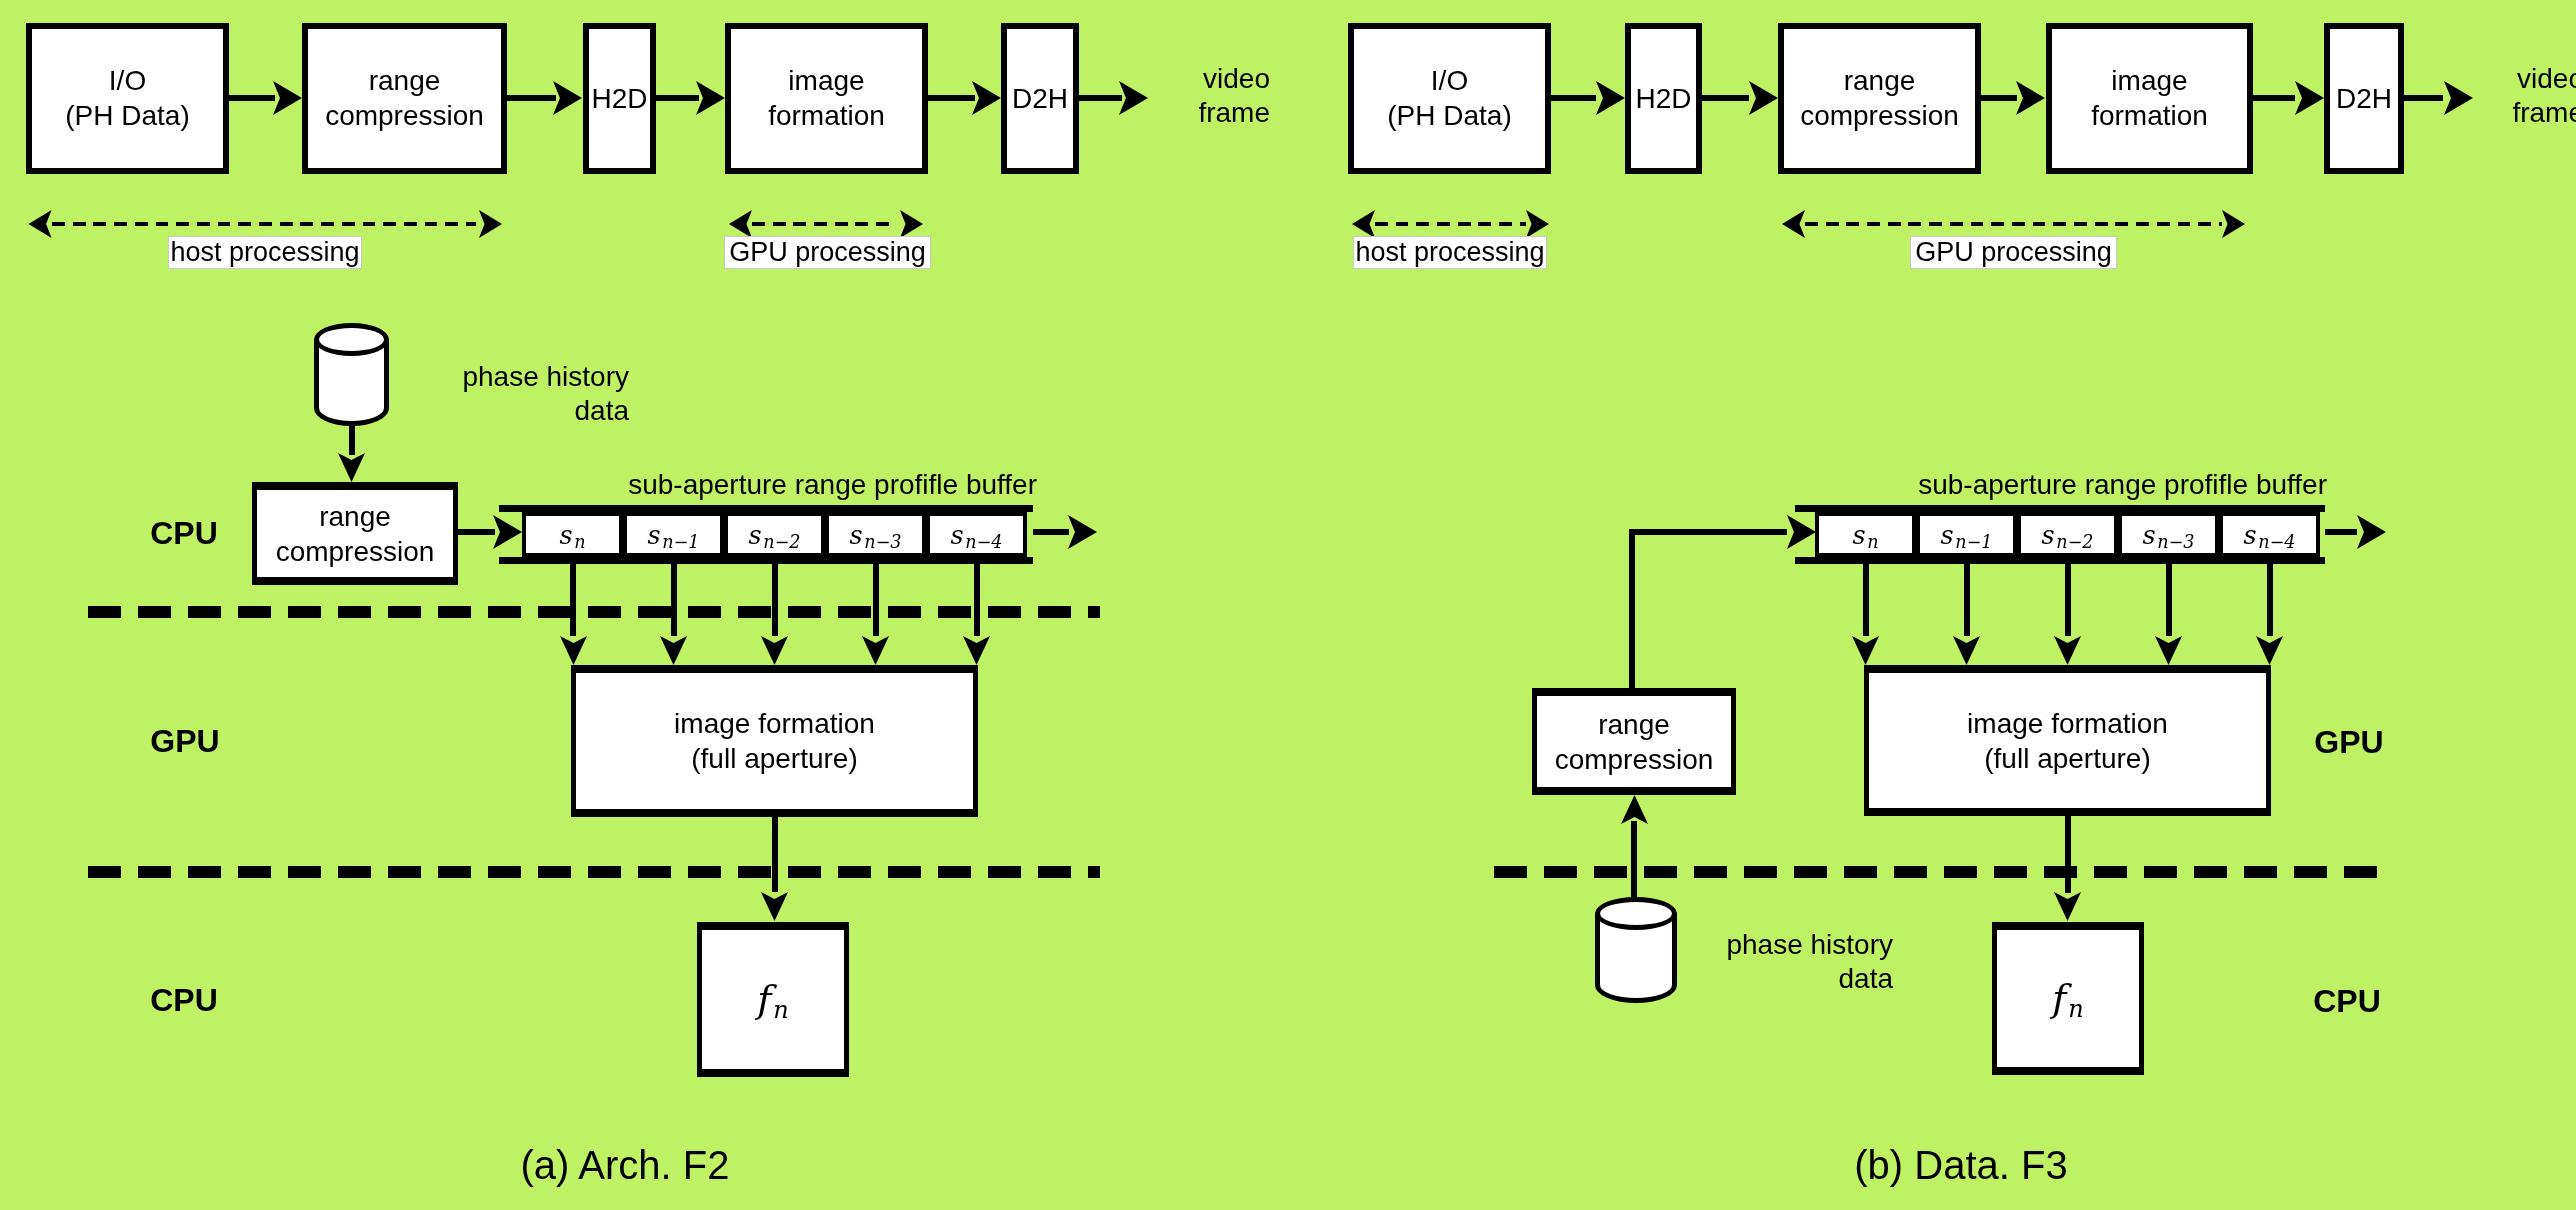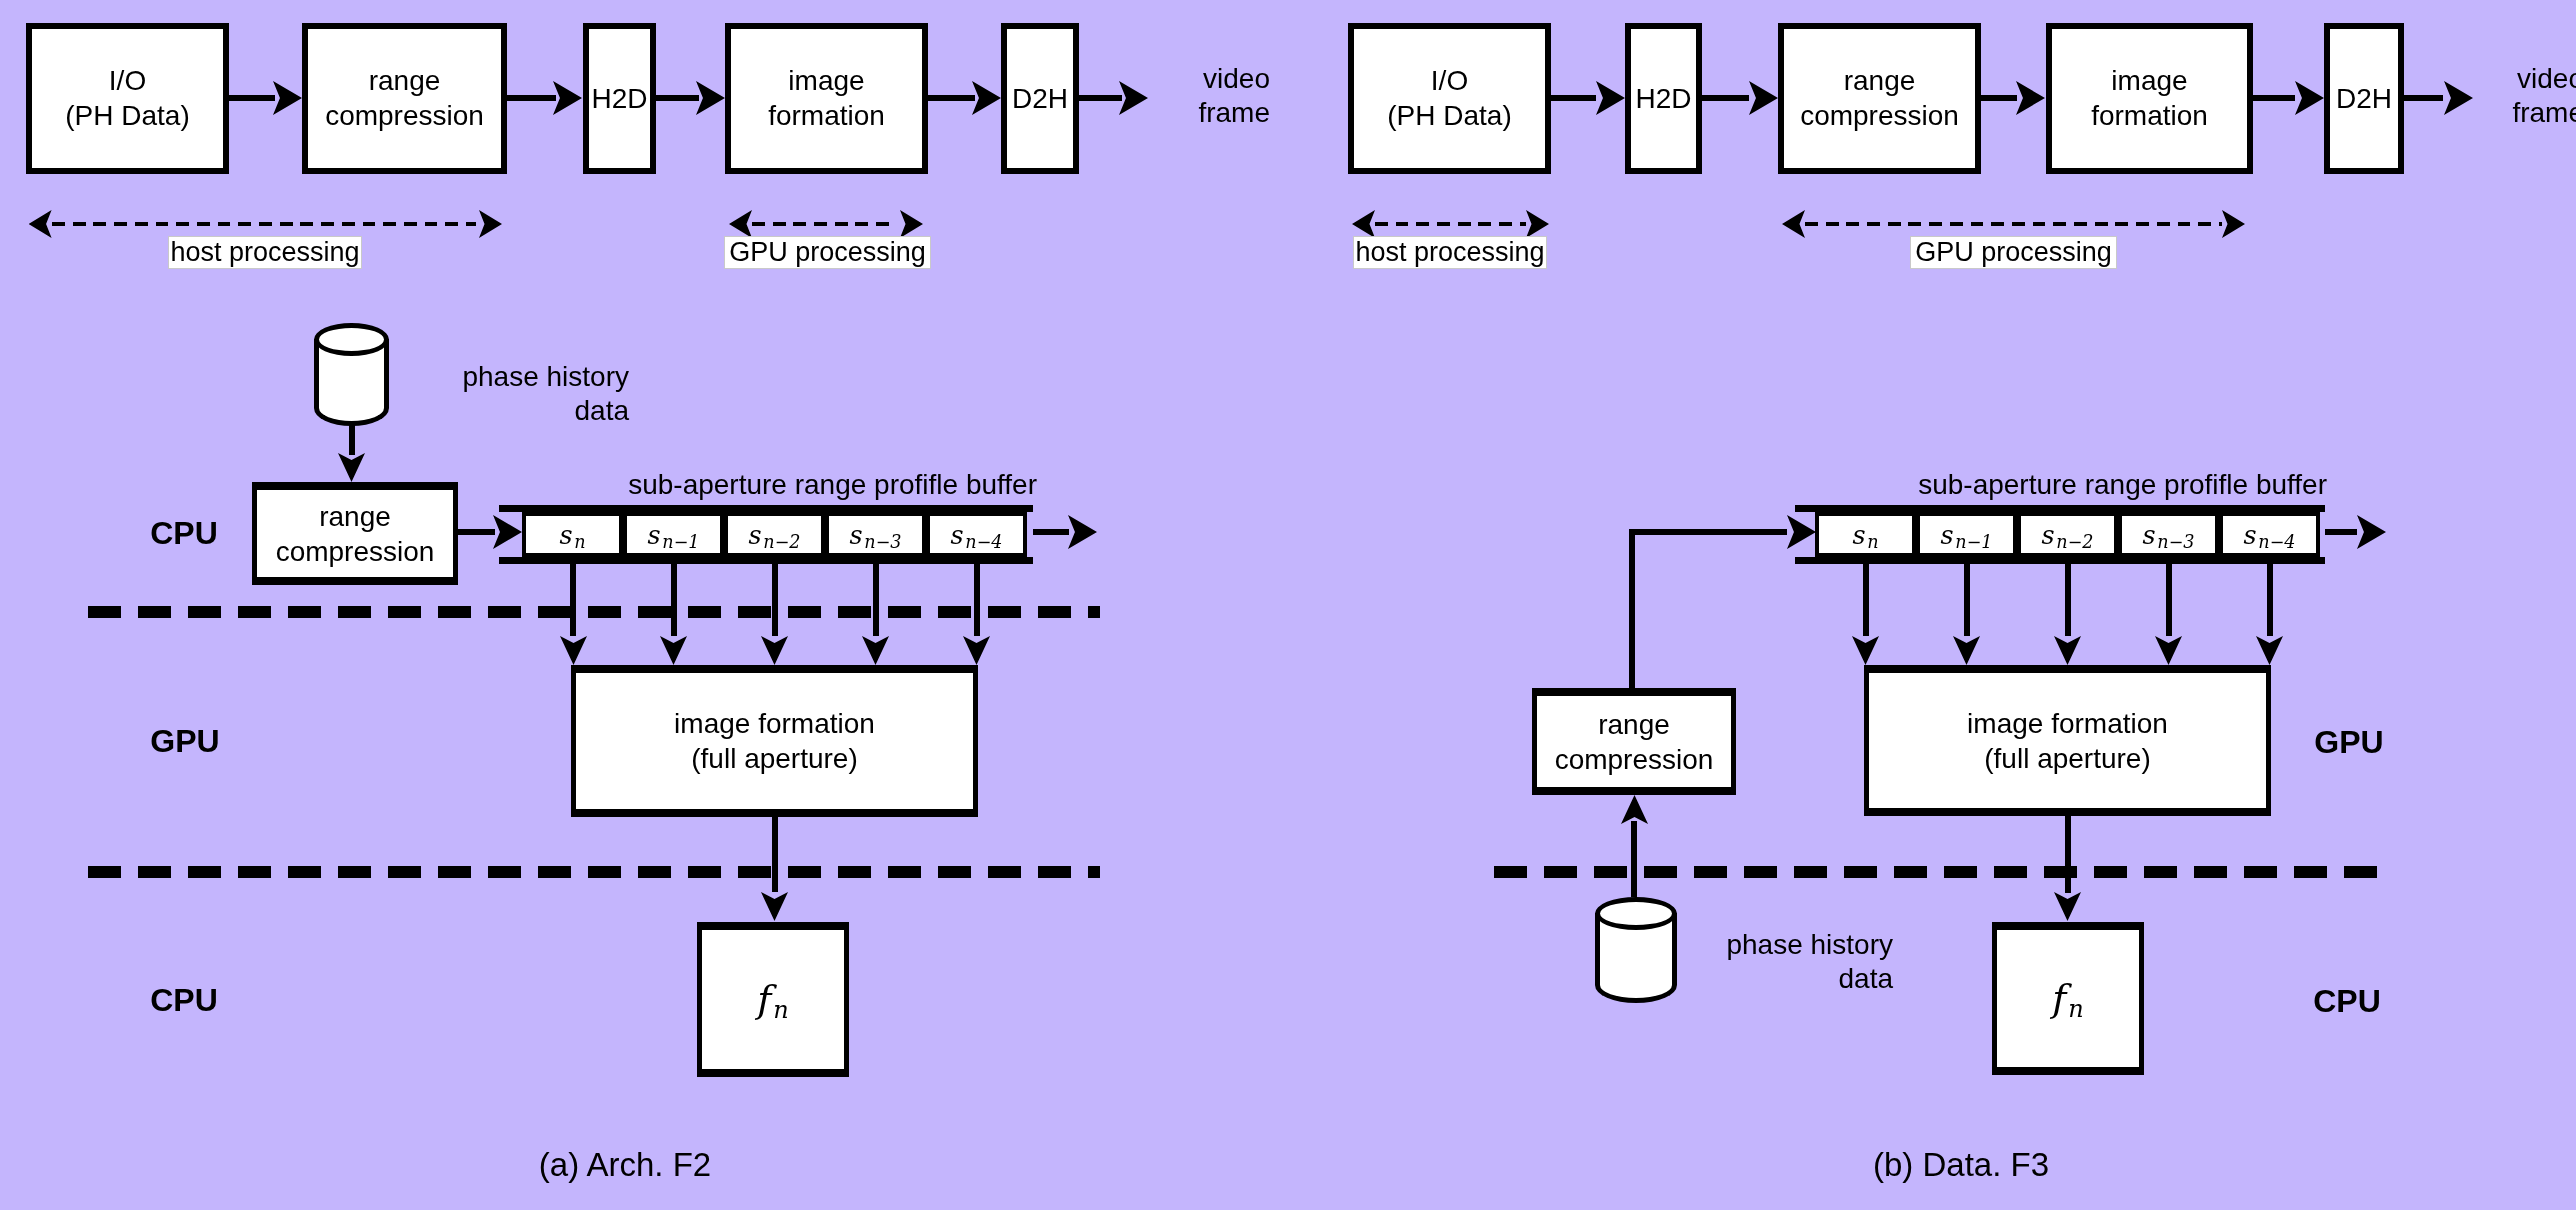--- a/index.html
+++ b/index.html
@@ -1,16 +1,16 @@
 <!DOCTYPE html>
 <html style="font-size:9.7px"><head>
 <meta charset="utf-8">
 <style>
   html,body{margin:0;padding:0;background:#ffffff;}
-  .fig{position:relative;width:2576px;height:1211px;background:#c4b5fd;color:#000;
+  .fig{position:relative;width:2576px;height:1211px;background:#bef264;color:#000;
        font-family:"Liberation Sans",sans-serif;overflow:hidden;}
   
   .box{position:absolute;box-sizing:border-box;background:#fff;border:6px solid #000;
        display:flex;flex-direction:column;align-items:center;justify-content:center;
        text-align:center;font-size:28px;line-height:35px;z-index:3;}
   
   .hb{border-width:8.5px 5.5px;}
   
   .hl{position:absolute;height:6px;background:#000;z-index:2;}
   .vl{position:absolute;width:5.5px;background:#000;z-index:2;}
@@ -28,21 +28,21 @@
   .dl{position:absolute;height:4.3px;z-index:1;
       background:repeating-linear-gradient(90deg,#000 0 12.8px,transparent 12.8px 20.7px);}
   
   .slabel{position:absolute;box-sizing:border-box;background:#fff;border:1.2px solid #c9c9c9;
           display:flex;align-items:center;justify-content:center;font-size:27px;z-index:3;}
   
   .side{position:absolute;font-weight:bold;font-size:32px;display:flex;align-items:center;
         justify-content:center;z-index:3;}
   
   .txt{position:absolute;text-align:right;font-size:28px;line-height:34px;z-index:3;}
-  .cap{position:absolute;font-size:33px;display:flex;align-items:center;justify-content:center;z-index:3;}
+  .cap{position:absolute;font-size:40px;display:flex;align-items:center;justify-content:center;z-index:3;}
   
   .rail{position:absolute;height:6.7px;background:#000;z-index:2;}
   .cells{position:absolute;display:flex;z-index:3;}
   .cell{box-sizing:border-box;width:101px;height:45px;border:4.9px solid #000;background:#fff;
         display:flex;align-items:center;justify-content:center;
         font-family:"DejaVu Serif",serif;font-style:italic;}
   .mbase{font-size:25.5px;}
   .msub{font-size:17.6px;position:relative;top:7.3px;margin-left:1.8px;}
   .fnl{font-family:"DejaVu Serif",serif;font-style:italic;}
   .fnl .mbase{font-size:38px;}

